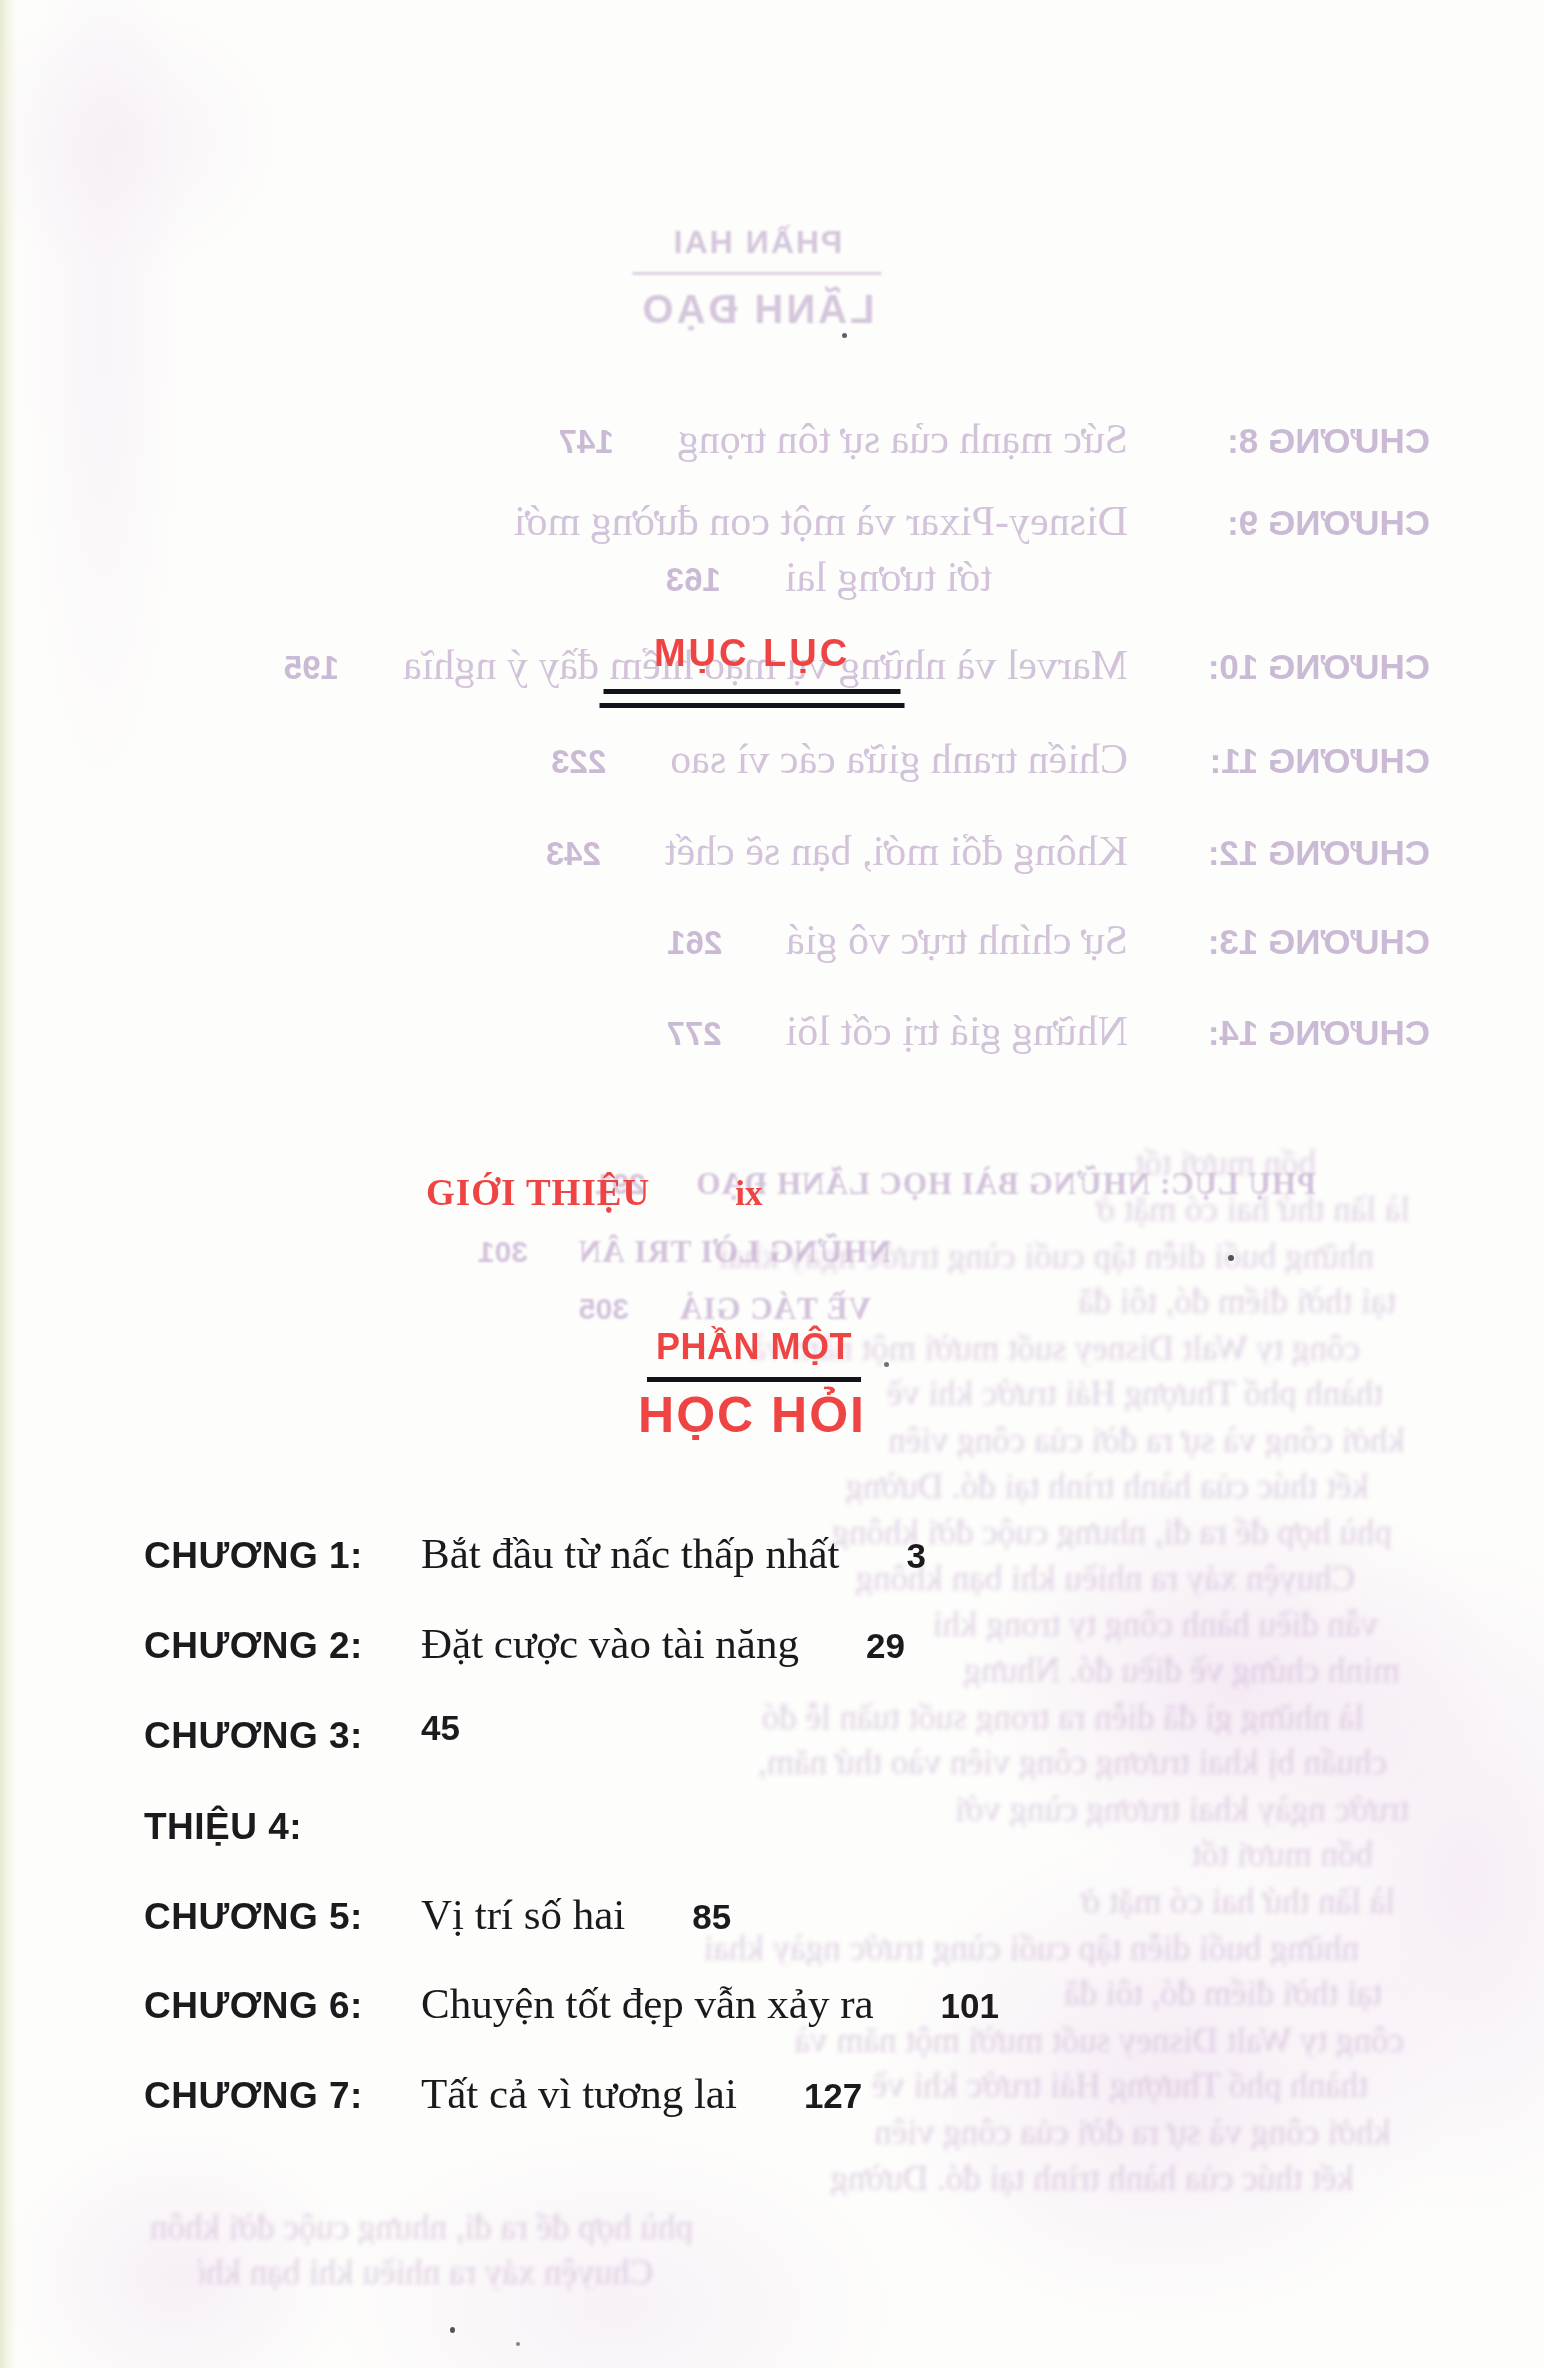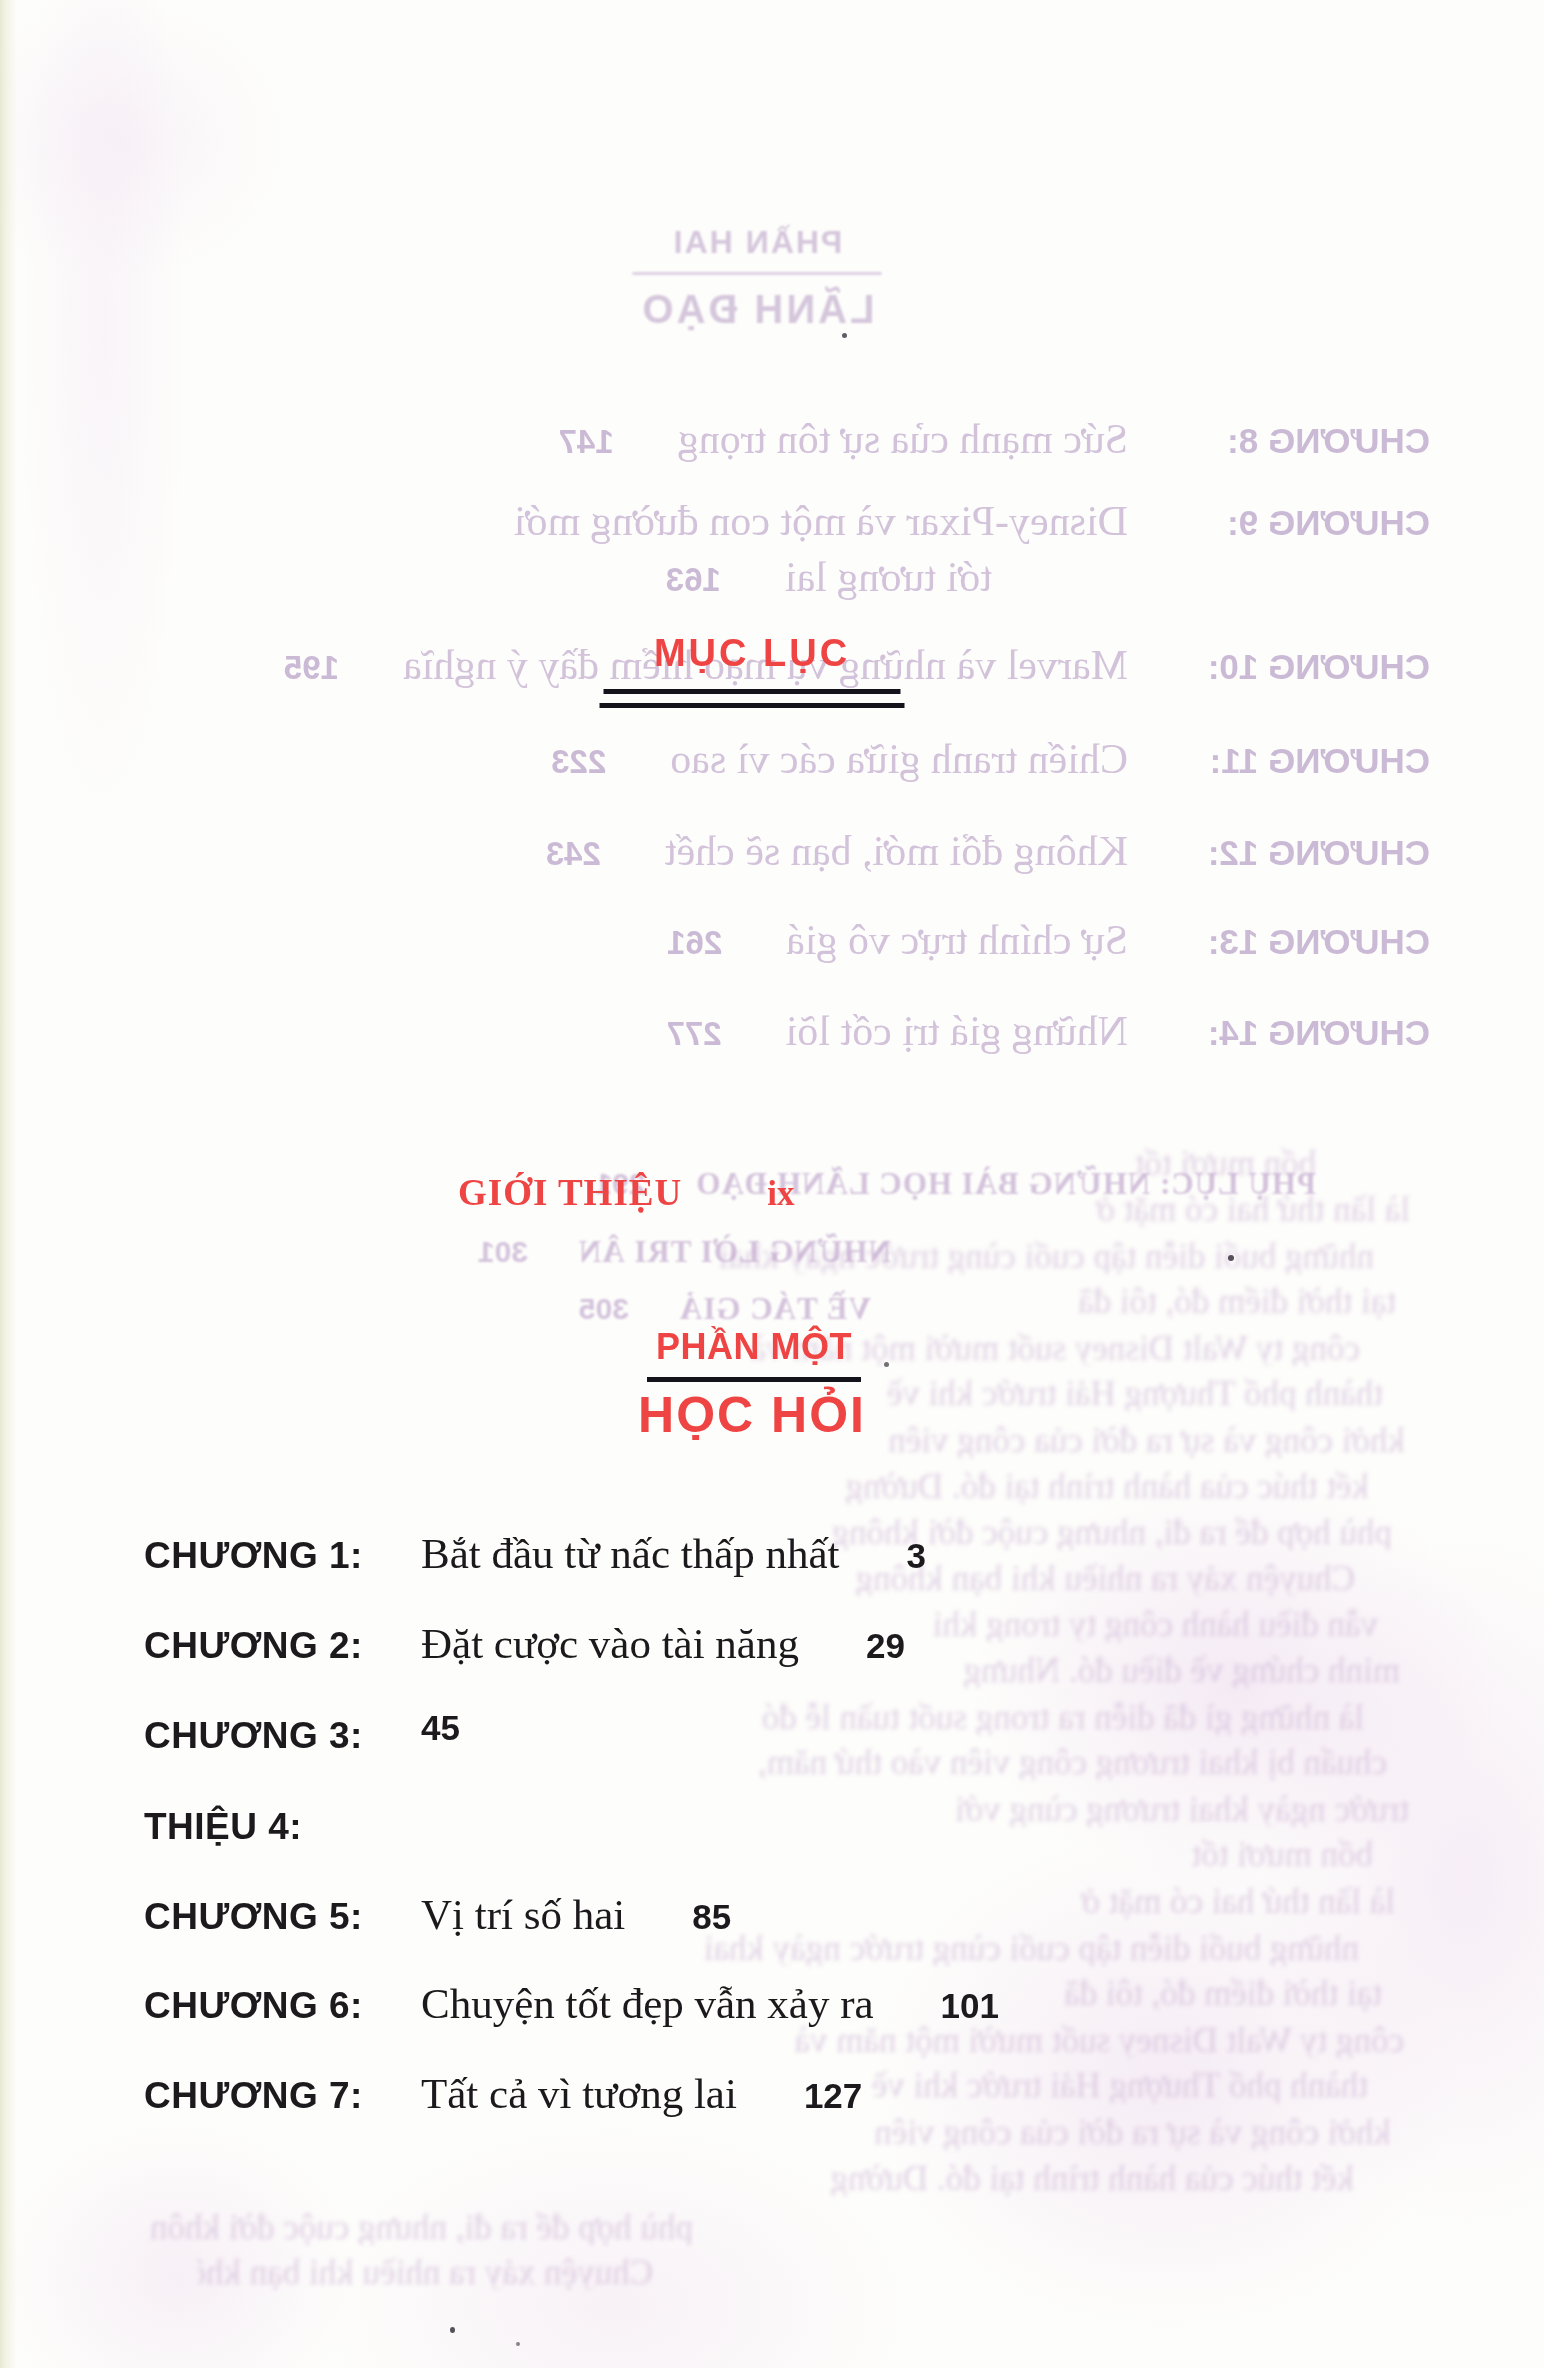--- a/index.html
+++ b/index.html
@@ -43,21 +43,21 @@
     font:400 35px/1 "Liberation Serif",serif;color:#c3a6cd;
     filter:blur(2.1px);opacity:.5;}
 
   
   .fg{position:absolute;color:#ef4444;}
   .toc-head{left:752px;top:634px;transform:translateX(-50%);text-align:center;}
   .toc-title{font:700 38px/1 "Liberation Sans",sans-serif;letter-spacing:3px;}
   .rule-a{width:297px;height:5px;background:#14121a;margin:17px auto 0;}
   .rule-b{width:305px;height:5px;background:#14121a;margin:9px auto 0;}
   .intro-row{left:426px;top:1174px;display:flex;align-items:baseline;gap:85px;}
-  .intro-label{font:700 37px/1 "Liberation Serif",serif;letter-spacing:1px;margin-left:32px;}
+  .intro-label{font:700 37px/1 "Liberation Serif",serif;letter-spacing:1px;}
   .intro-page{font:700 35px/1 "Liberation Serif",serif;}
   .part-block{left:754px;top:1329px;transform:translateX(-50%);text-align:center;}
   .part-kicker{font:700 36px/1 "Liberation Sans",sans-serif;letter-spacing:0.5px;}
   .part-rule{width:214px;height:5px;background:#14121a;margin:12px auto 0;}
   .part-title{left:752px;top:1390px;transform:translateX(-50%);
     font:700 50px/1 "Liberation Sans",sans-serif;letter-spacing:2px;white-space:nowrap;}
   .fg-row{position:absolute;left:0;width:100%;height:59px;}
   .f-label{position:absolute;left:144px;top:7px;font:700 37px/1 "Liberation Sans",sans-serif;
     letter-spacing:0.5px;color:#1d1a1e;white-space:nowrap;}
   .f-line{position:absolute;left:421px;top:0;display:flex;align-items:baseline;gap:67px;}

